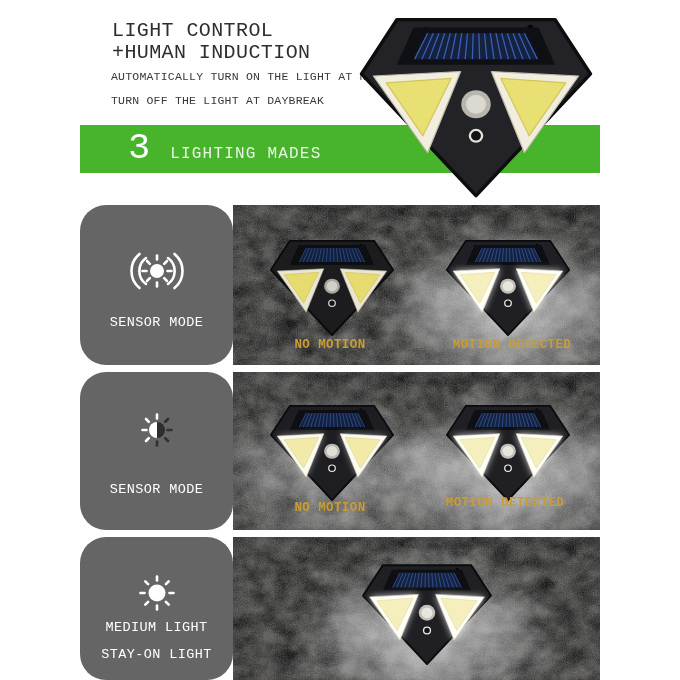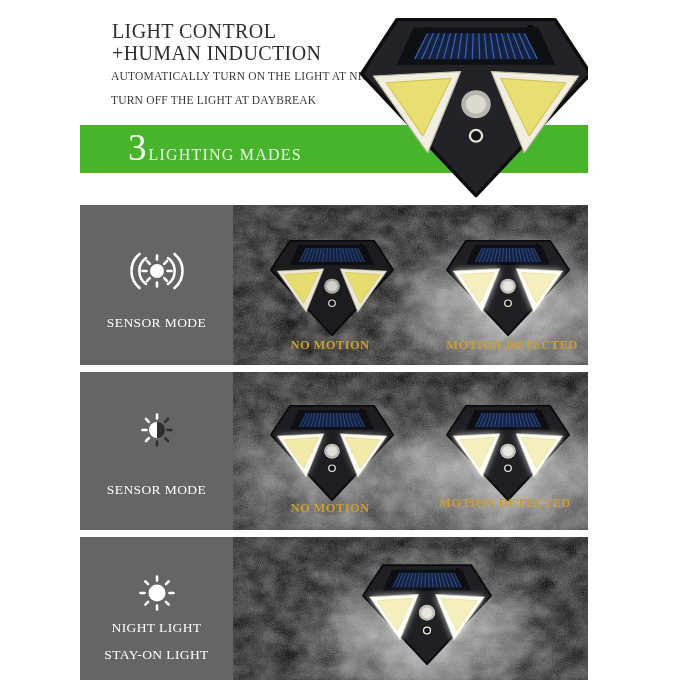--- a/index.html
+++ b/index.html
@@ -1,37 +1,37 @@
 <!DOCTYPE html>
 <html><head>
 <meta charset="utf-8">
 <style>
   html,body{margin:0;padding:0;background:#fff;}
-  .page{position:relative;width:588px;height:680px;background:var(--pagebg,#fff);overflow:hidden;
-        font-family:Liberation Serif, serif;-webkit-font-smoothing:antialiased;}
+  .page{position:relative;width:680px;height:680px;background:var(--pagebg,#fff);overflow:hidden;
+        font-family:Liberation Mono, monospace;-webkit-font-smoothing:antialiased;}
 
   
   .title{position:absolute;left:112px;top:20px;font-size:20px;line-height:22px;
          color:#2e2e2e;letter-spacing:.4px;font-weight:normal;}
   .subtitle{position:absolute;left:111px;font-size:11.5px;color:#3a3a3a;letter-spacing:.2px;white-space:nowrap;}
   .sub1{top:70px}.sub2{top:94px}
 
   .banner{position:absolute;left:80px;top:125px;width:520px;height:48px;
           background:var(--green,#47b42c);display:flex;align-items:baseline;padding-left:48px;box-sizing:border-box;}
   .banner-num{font-size:37px;line-height:46px;color:#ffffff;}
-  .banner-label{font-size:16px;margin-left:2px;letter-spacing:1.2px;color:rgba(255,255,255,.88);}
+  .banner-label{font-size:16px;margin-left:20px;letter-spacing:1.2px;color:rgba(255,255,255,.88);}
 
   .hero{position:absolute;left:358px;top:5px;width:236px;height:194px;z-index:5;}
   .hero svg{width:100%;height:100%;}
 
   
   .mode-row{position:absolute;left:80px;width:520px;display:flex;}
   .row1{top:205px;height:160px}.row2{top:372px;height:158px}.row3{top:537px;height:143px}
 
-  .mode-panel{width:153px;flex:none;background:var(--gray,#656565);position:relative;z-index:2;}
+  .mode-panel{width:153px;flex:none;background:var(--gray,#656565);position:relative;z-index:2;border-radius:26px;}
   .mode-icon{position:absolute;left:50%;transform:translateX(-50%);}
   .mi-1{top:44px}.mi-2{top:36px}.mi-3{top:33px}
   .mode-line{position:absolute;width:100%;text-align:center;color:#fff;font-size:13.5px;letter-spacing:.4px;white-space:nowrap;}
   .row1 .line1{top:110px}
   .row2 .line1,.row3 .line1{top:83px}
   .row2 .line2,.row3 .line2{top:110px}
 
   .scene{flex:1;position:relative;background:#0a0a0a;overflow:hidden;}
   .texture{position:absolute;inset:0;z-index:0;}
   .texture svg{display:block;width:100%;height:100%;}
@@ -295,21 +295,21 @@
             <line x1="6.5" y1="23" x2="10.5" y2="23"></line>
               <line x1="35.5" y1="23" x2="39.5" y2="23"></line>
             <line x1="11.3" y1="11.3" x2="14.1" y2="14.1"></line>
               <line x1="31.9" y1="31.9" x2="34.7" y2="34.7"></line>
             <line x1="34.7" y1="11.3" x2="31.9" y2="14.1"></line>
               <line x1="14.1" y1="31.9" x2="11.3" y2="34.7"></line>
           </g>
           <circle cx="23" cy="23" r="8.5" fill="#fff"></circle>
         </svg>
       </span>
-      <div class="mode-line line1">NIGHT LIGHT</div>
+      <div class="mode-line line1">MEDIUM LIGHT</div>
       <div class="mode-line line2">STAY-ON LIGHT</div>
     </div>
     <div class="scene">
       <div class="texture">
           <svg preserveAspectRatio="none">
      <defs>
        <filter id="fc3" x="0" y="0" width="100%" height="100%">
          <feTurbulence type="fractalNoise" baseFrequency="0.045 0.06" numOctaves="3" seed="8" stitchTiles="stitch"></feTurbulence>
          <feColorMatrix type="matrix" values="0 0 0 0 0.42  0 0 0 0 0.41  0 0 0 0 0.40  0.7 0.7 0.7 0 -0.55"></feColorMatrix>
        </filter>

